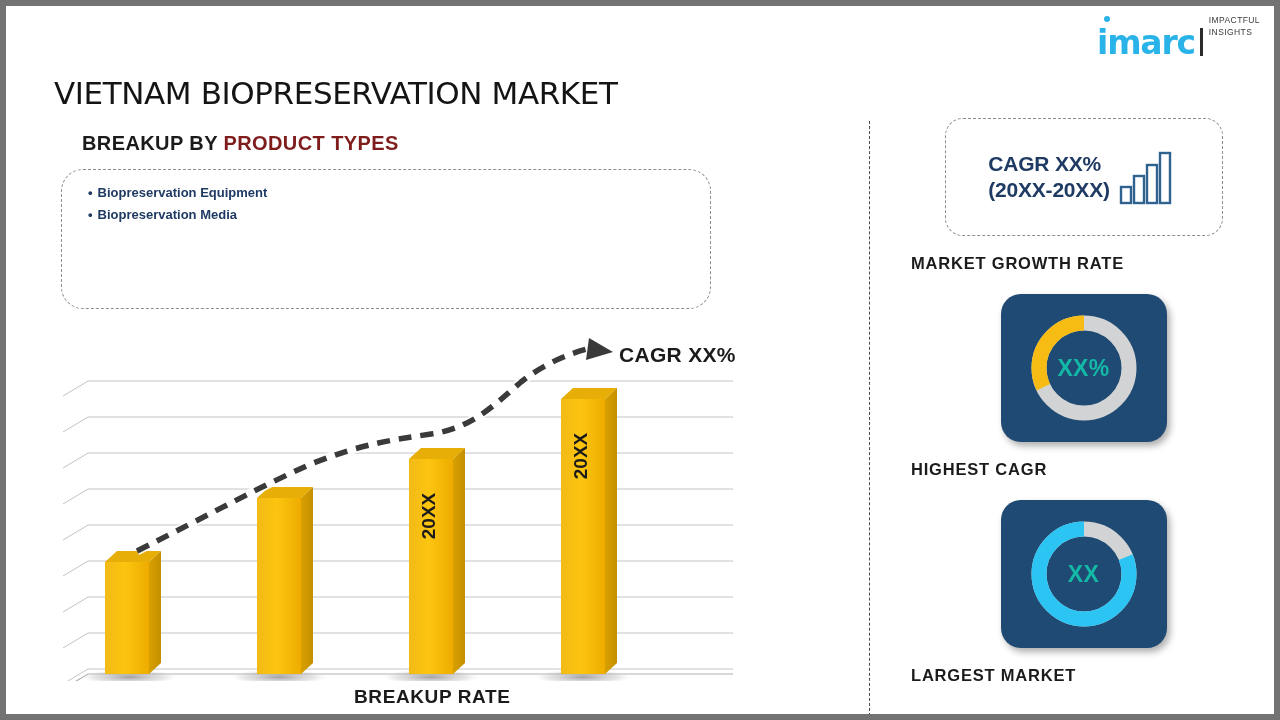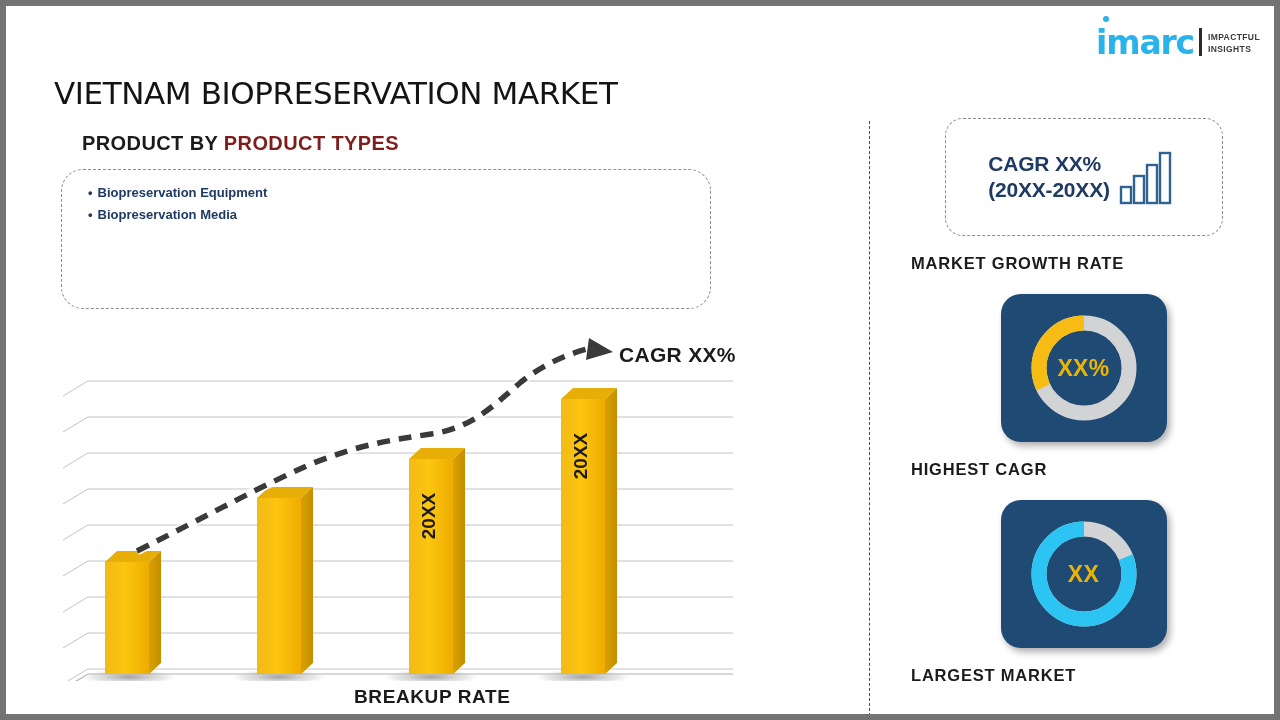--- a/index.html
+++ b/index.html
@@ -50,25 +50,25 @@
     top: -11px;
   }
   #logo-rule {
     width: 3px;
     height: 28px;
     background: #2b2b2b;
     margin: 0 6px 2px 5px;
   }
   #logo-tag {
     font-size: 8.5px;
-    font-weight: bold;
+    font-weight: normal;
     letter-spacing: 0.4px;
     line-height: 1.35;
     color: #3a3a3a;
-    margin-bottom: 3px;
+    margin-bottom: 20px;
   }
 
   
   #page-title {
     position: absolute;
     left: 48px;
     top: 58px;
     font-family: "DejaVu Sans", sans-serif;
     font-size: 31px;
     font-weight: normal;
@@ -195,21 +195,21 @@
     display: flex;
     align-items: center;
     justify-content: center;
     position: relative;
   }
   .tile svg { display: block; }
   .tile-value {
     position: absolute;
     left: 0; right: 0;
     text-align: center;
-    color: #eab308;
+    color: #14b8a6;
     font-size: 23px;
     font-weight: bold;
     letter-spacing: 0.3px;
   }
 </style>
 </head>
 <body>
 
 <div id="page">
 
@@ -221,21 +221,21 @@
     <div id="logo-rule"></div>
     <div id="logo-tag">
       <div>IMPACTFUL</div>
       <div>INSIGHTS</div>
     </div>
   </div>
 
   <div id="page-title">VIETNAM BIOPRESERVATION MARKET</div>
 
   <div id="breakup-heading">
-    <span>PRODUCT BY </span><span class="accent">PRODUCT TYPES</span>
+    <span>BREAKUP BY </span><span class="accent">PRODUCT TYPES</span>
   </div>
 
   <div id="product-box">
     <div class="product-item">
       <span class="dot">•</span><span>Biopreservation Equipment</span>
     </div>
     <div class="product-item">
       <span class="dot">•</span><span>Biopreservation Media</span>
     </div>
   </div>

